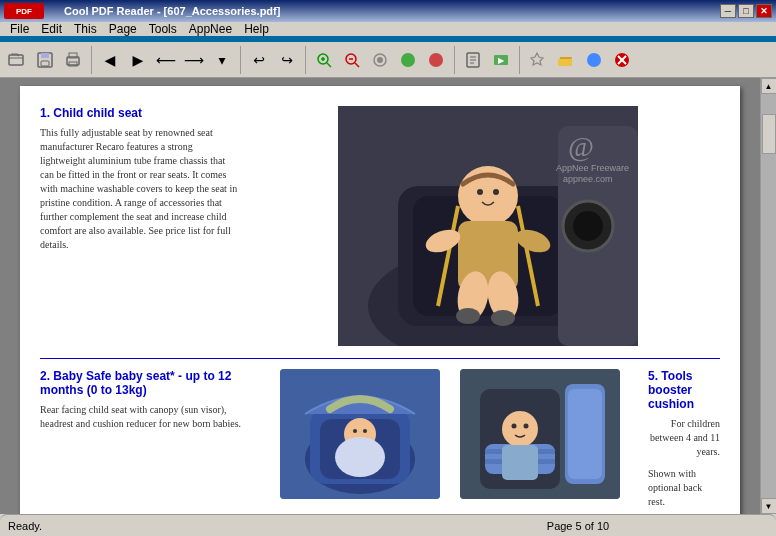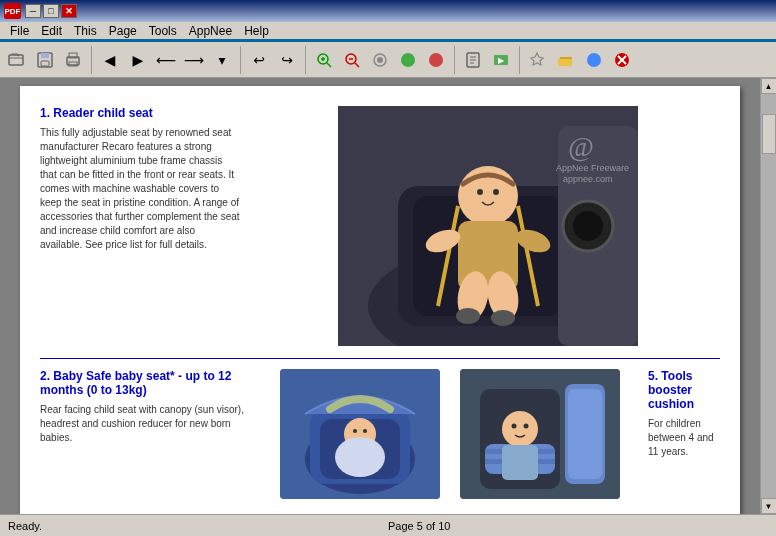--- a/index.html
+++ b/index.html
@@ -10,24 +10,24 @@
       background: linear-gradient(to bottom, #0a246a, #a6b8d9);
       height: 22px;
       display: flex;
       align-items: center;
       padding: 0 4px;
       color: white;
       font-size: 11px;
       font-weight: bold;
     }
     .title-bar .app-icon {
-      width: 17px; height: 16px;
+      width: 40px; height: 16px;
       background: #cc0000;
       border-radius: 2px;
-      margin-right: 4px;
+      margin-right: 20px;
       display: flex; align-items: center; justify-content: center;
       font-size: 8px; color: white; font-weight: bold;
     }
     .title-bar .title-text { flex: 1; }
     .title-bar .win-buttons { display: flex; gap: 2px; }
     .win-btn {
       width: 16px; height: 14px;
       border: 1px solid #666;
       background: #d4d0c8;
       font-size: 9px;
@@ -37,21 +37,21 @@
     }
     .win-btn.close { background: #cc0000; color: white; }
 
     
     .menu-bar {
       background: #d4d0c8;
       height: 20px;
       display: flex;
       align-items: center;
       padding: 0 4px;
-      border-bottom: 3px solid #0369a1;
+      border-bottom: 6px solid #0369a1;
       font-size: 12px;
     }
     .menu-item {
       padding: 2px 6px;
       cursor: pointer;
     }
 
     
     .toolbar {
       background: #d4d0c8;
@@ -137,36 +137,38 @@
 
     
     .status-bar {
       height: 22px;
       background: #d4d0c8;
       border-top: 1px solid #999;
       display: flex;
       align-items: center;
       padding: 0 8px;
       font-size: 11px;
+      border-radius: 7px;
     }
     .status-bar .status-text { flex: 1; }
     .status-bar .status-file { flex: 2; text-align: center; }
-    .status-bar .status-page { flex: 1; text-align: left; }
+    .status-bar .status-page { flex: 1; text-align: center; }
 
     .section-title {
       color: #0000cc;
       font-size: 12px;
       font-weight: bold;
       margin-bottom: 6px;
     }
 
     .section-body {
       color: #333;
       font-size: 10px;
       line-height: 1.4;
+      font-family: Liberation Serif, serif;
     }
 
     .top-section {
       display: flex;
       gap: 16px;
       margin-bottom: 12px;
     }
 
     .top-left {
       width: 200px;
@@ -216,20 +218,21 @@
       padding-left: 8px;
     }
   </style>
 </head>
 <body>
 
 <div class="title-bar">
   <div class="app-icon">
     <span>PDF</span>
   </div>
+  <span class="title-text">Cool PDF Reader - [607_Accessories.pdf]</span>
   <div class="win-buttons">
     <div class="win-btn">─</div>
     <div class="win-btn">□</div>
     <div class="win-btn close">✕</div>
   </div>
 </div>
 
 <div class="menu-bar">
   <span class="menu-item">File</span>
   <span class="menu-item">Edit</span>
@@ -346,21 +349,21 @@
 
 <div class="main-area">
 
   <div class="pdf-view">
     <div class="pdf-page">
 
       <div class="top-section">
 
         <div class="top-left">
           <div class="section-title">
-            <span>1.</span> <span>Reader child seat</span>
+            <span>1.</span> <span>Child child seat</span>
           </div>
           <div class="section-body">This fully adjustable seat by renowned seat manufacturer Recaro features a strong lightweight aluminium tube frame chassis that can be fitted in the front or rear seats. It comes with machine washable covers to keep the seat in pristine condition. A range of accessories that further complement the seat and increase child comfort are also available. See price list for full details.</div>
         </div>
 
         <div class="top-image">
           <div style="width:100%; height:240px; position:relative; border-radius:4px; overflow:hidden;">
             <svg width="100%" height="240" viewBox="0 0 300 240" xmlns="http://www.w3.org/2000/svg">
 
               <rect width="300" height="240" fill="#3a3a4a"></rect>
 
@@ -458,21 +461,22 @@
 
             <rect x="105" y="15" width="40" height="100" rx="8" fill="#6688cc"></rect>
             <rect x="108" y="20" width="34" height="90" rx="6" fill="#7799dd"></rect>
           </svg>
         </div>
 
         <div class="bottom-right-text">
           <div class="section-title">
             <span>5.</span> <span>Tools booster cushion</span>
           </div>
-          <div class="section-body" style="margin-bottom:8px;">For children between 4 and 11 years.</div>
+          <div class="section-body" style="margin-bottom:8px;text-align:right;">For children between 4 and 11 years.</div>
+          <div class="section-body">Shown with optional back rest.</div>
         </div>
       </div>
 
     </div>
   </div>
 
   <div class="scrollbar">
     <div class="scroll-btn">▲</div>
     <div class="scroll-track">
       <div class="scroll-thumb"></div>

